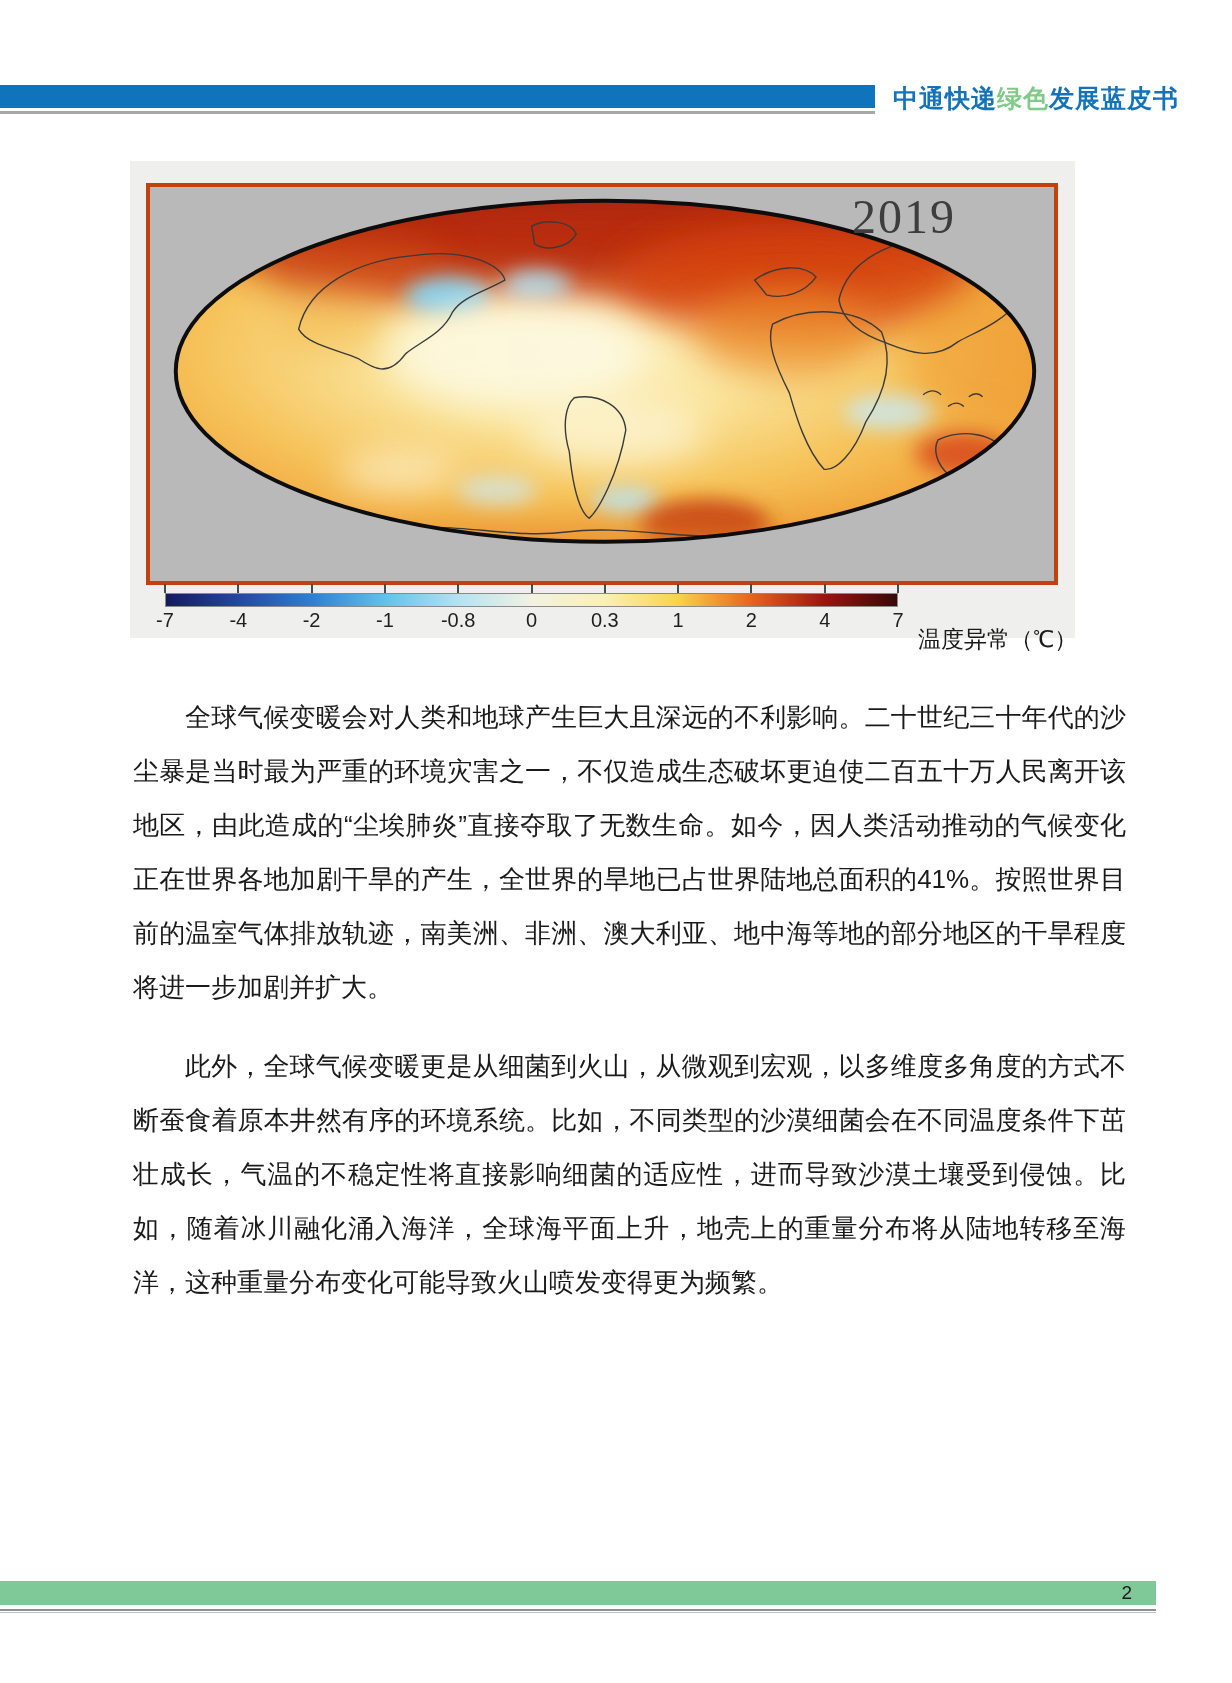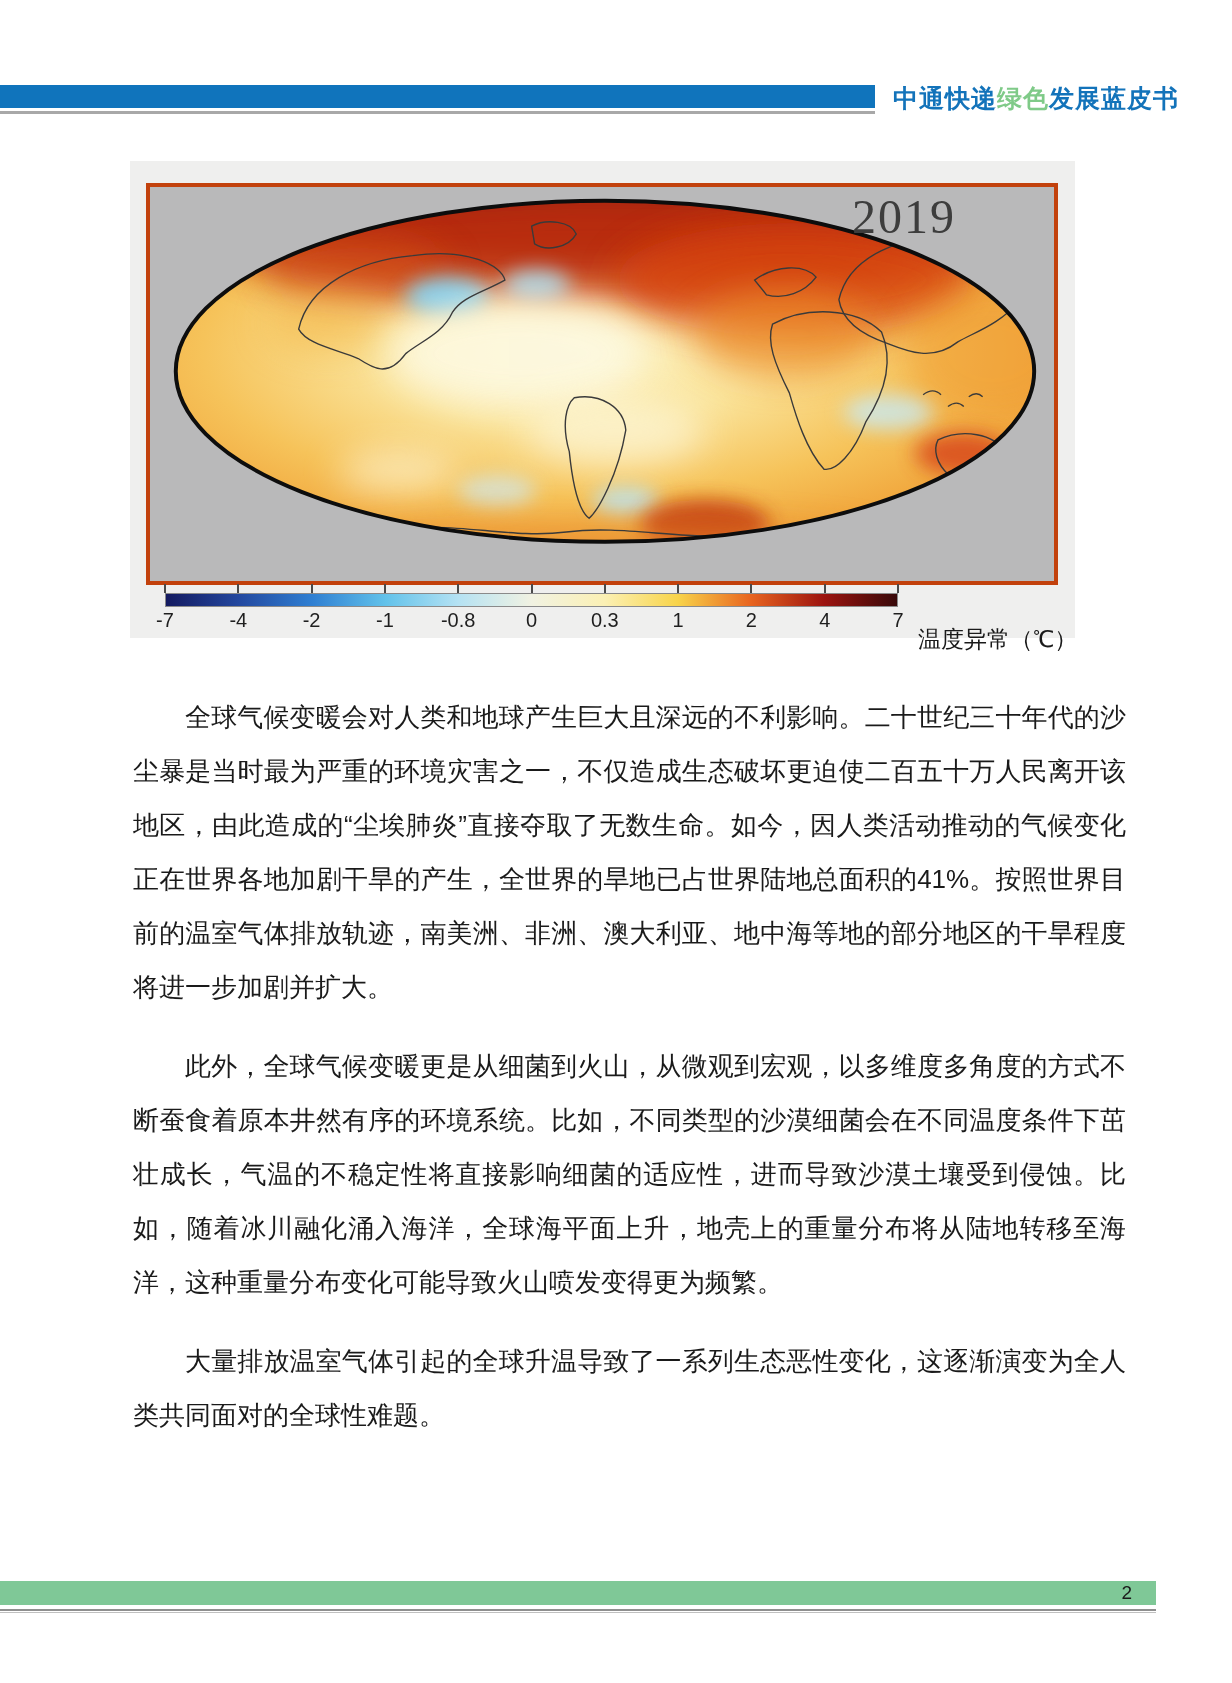--- a/index.html
+++ b/index.html
@@ -135,20 +135,19 @@
       <span class="cbl" style="left:90%">4</span>
       <span class="cbl" style="left:100%">7</span>
     </div>
     <div class="cb-title">温度异常（℃）</div>
   </div>
 
 
   <div class="body-text">
     <p>全球气候变暖会对人类和地球产生巨大且深远的不利影响。二十世纪三十年代的沙尘暴是当时最为严重的环境灾害之一，不仅造成生态破坏更迫使二百五十万人民离开该地区，由此造成的“尘埃肺炎”直接夺取了无数生命。如今，因人类活动推动的气候变化正在世界各地加剧干旱的产生，全世界的旱地已占世界陆地总面积的41%。按照世界目前的温室气体排放轨迹，南美洲、非洲、澳大利亚、地中海等地的部分地区的干旱程度将进一步加剧并扩大。</p>
     <p>此外，全球气候变暖更是从细菌到火山，从微观到宏观，以多维度多角度的方式不断蚕食着原本井然有序的环境系统。比如，不同类型的沙漠细菌会在不同温度条件下茁壮成长，气温的不稳定性将直接影响细菌的适应性，进而导致沙漠土壤受到侵蚀。比如，随着冰川融化涌入海洋，全球海平面上升，地壳上的重量分布将从陆地转移至海洋，这种重量分布变化可能导致火山喷发变得更为频繁。</p>
-    <p>大量排放温室气体引起的全球升温导致了一系列生态恶性变化，这逐渐演变为全人类共同面对的全球性难题。</p>
   </div>
 
   <div class="footer-bar"><span>2</span></div>
   <div class="footer-line1"></div>
   <div class="footer-line2"></div>
 
 </div>
 
 </body></html>

